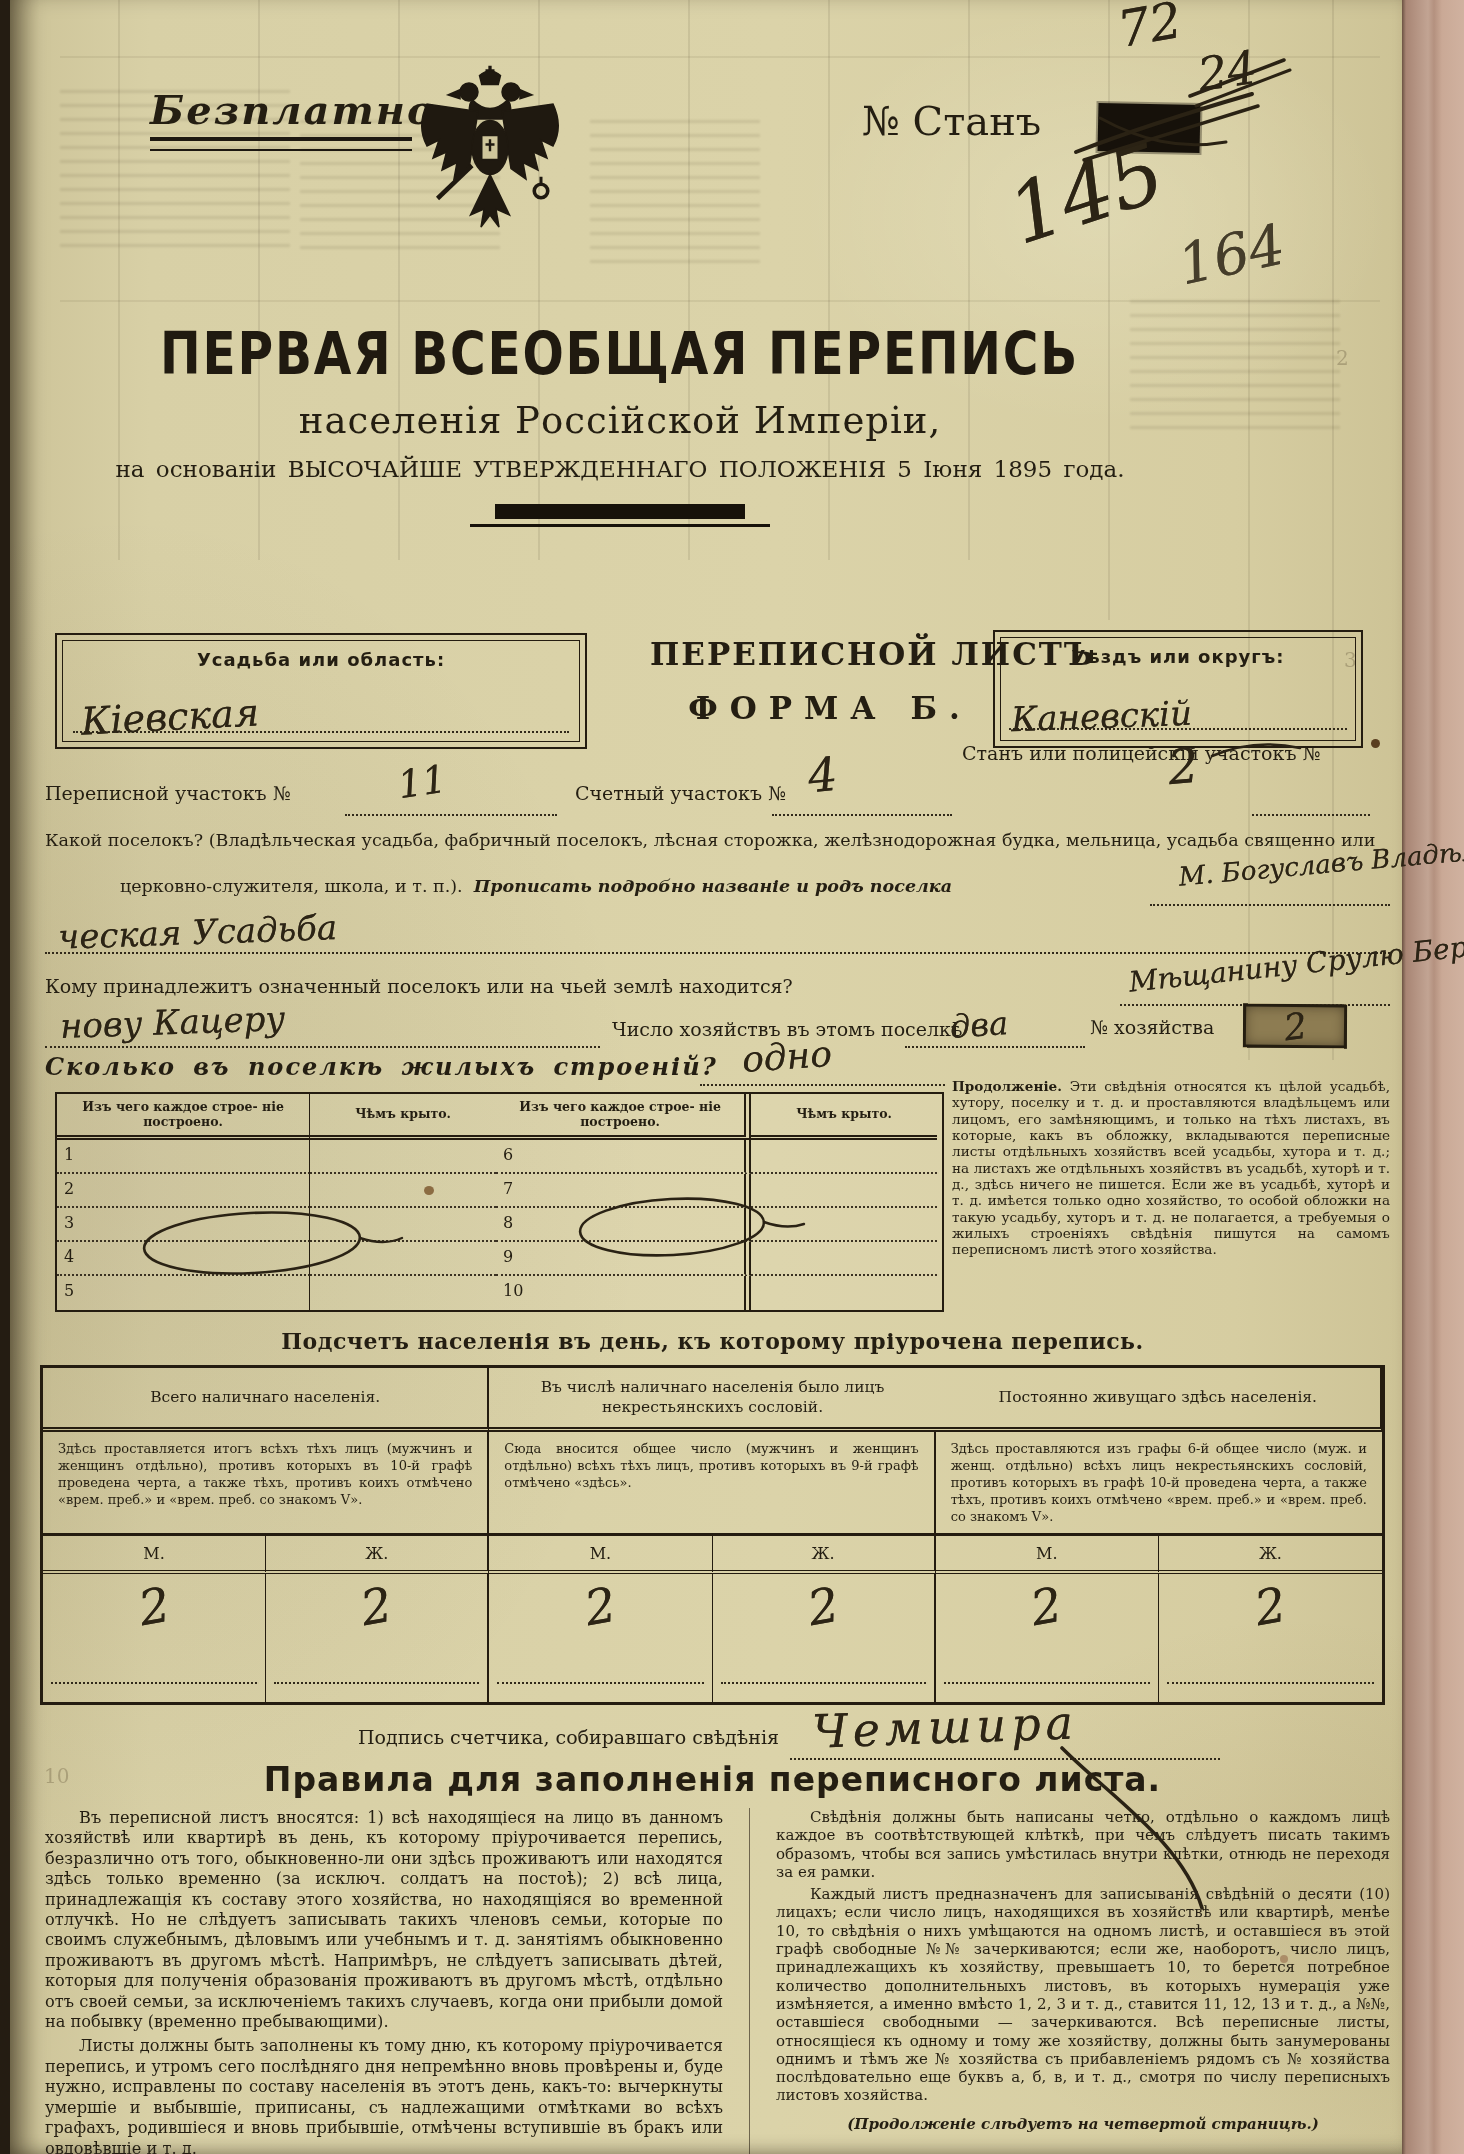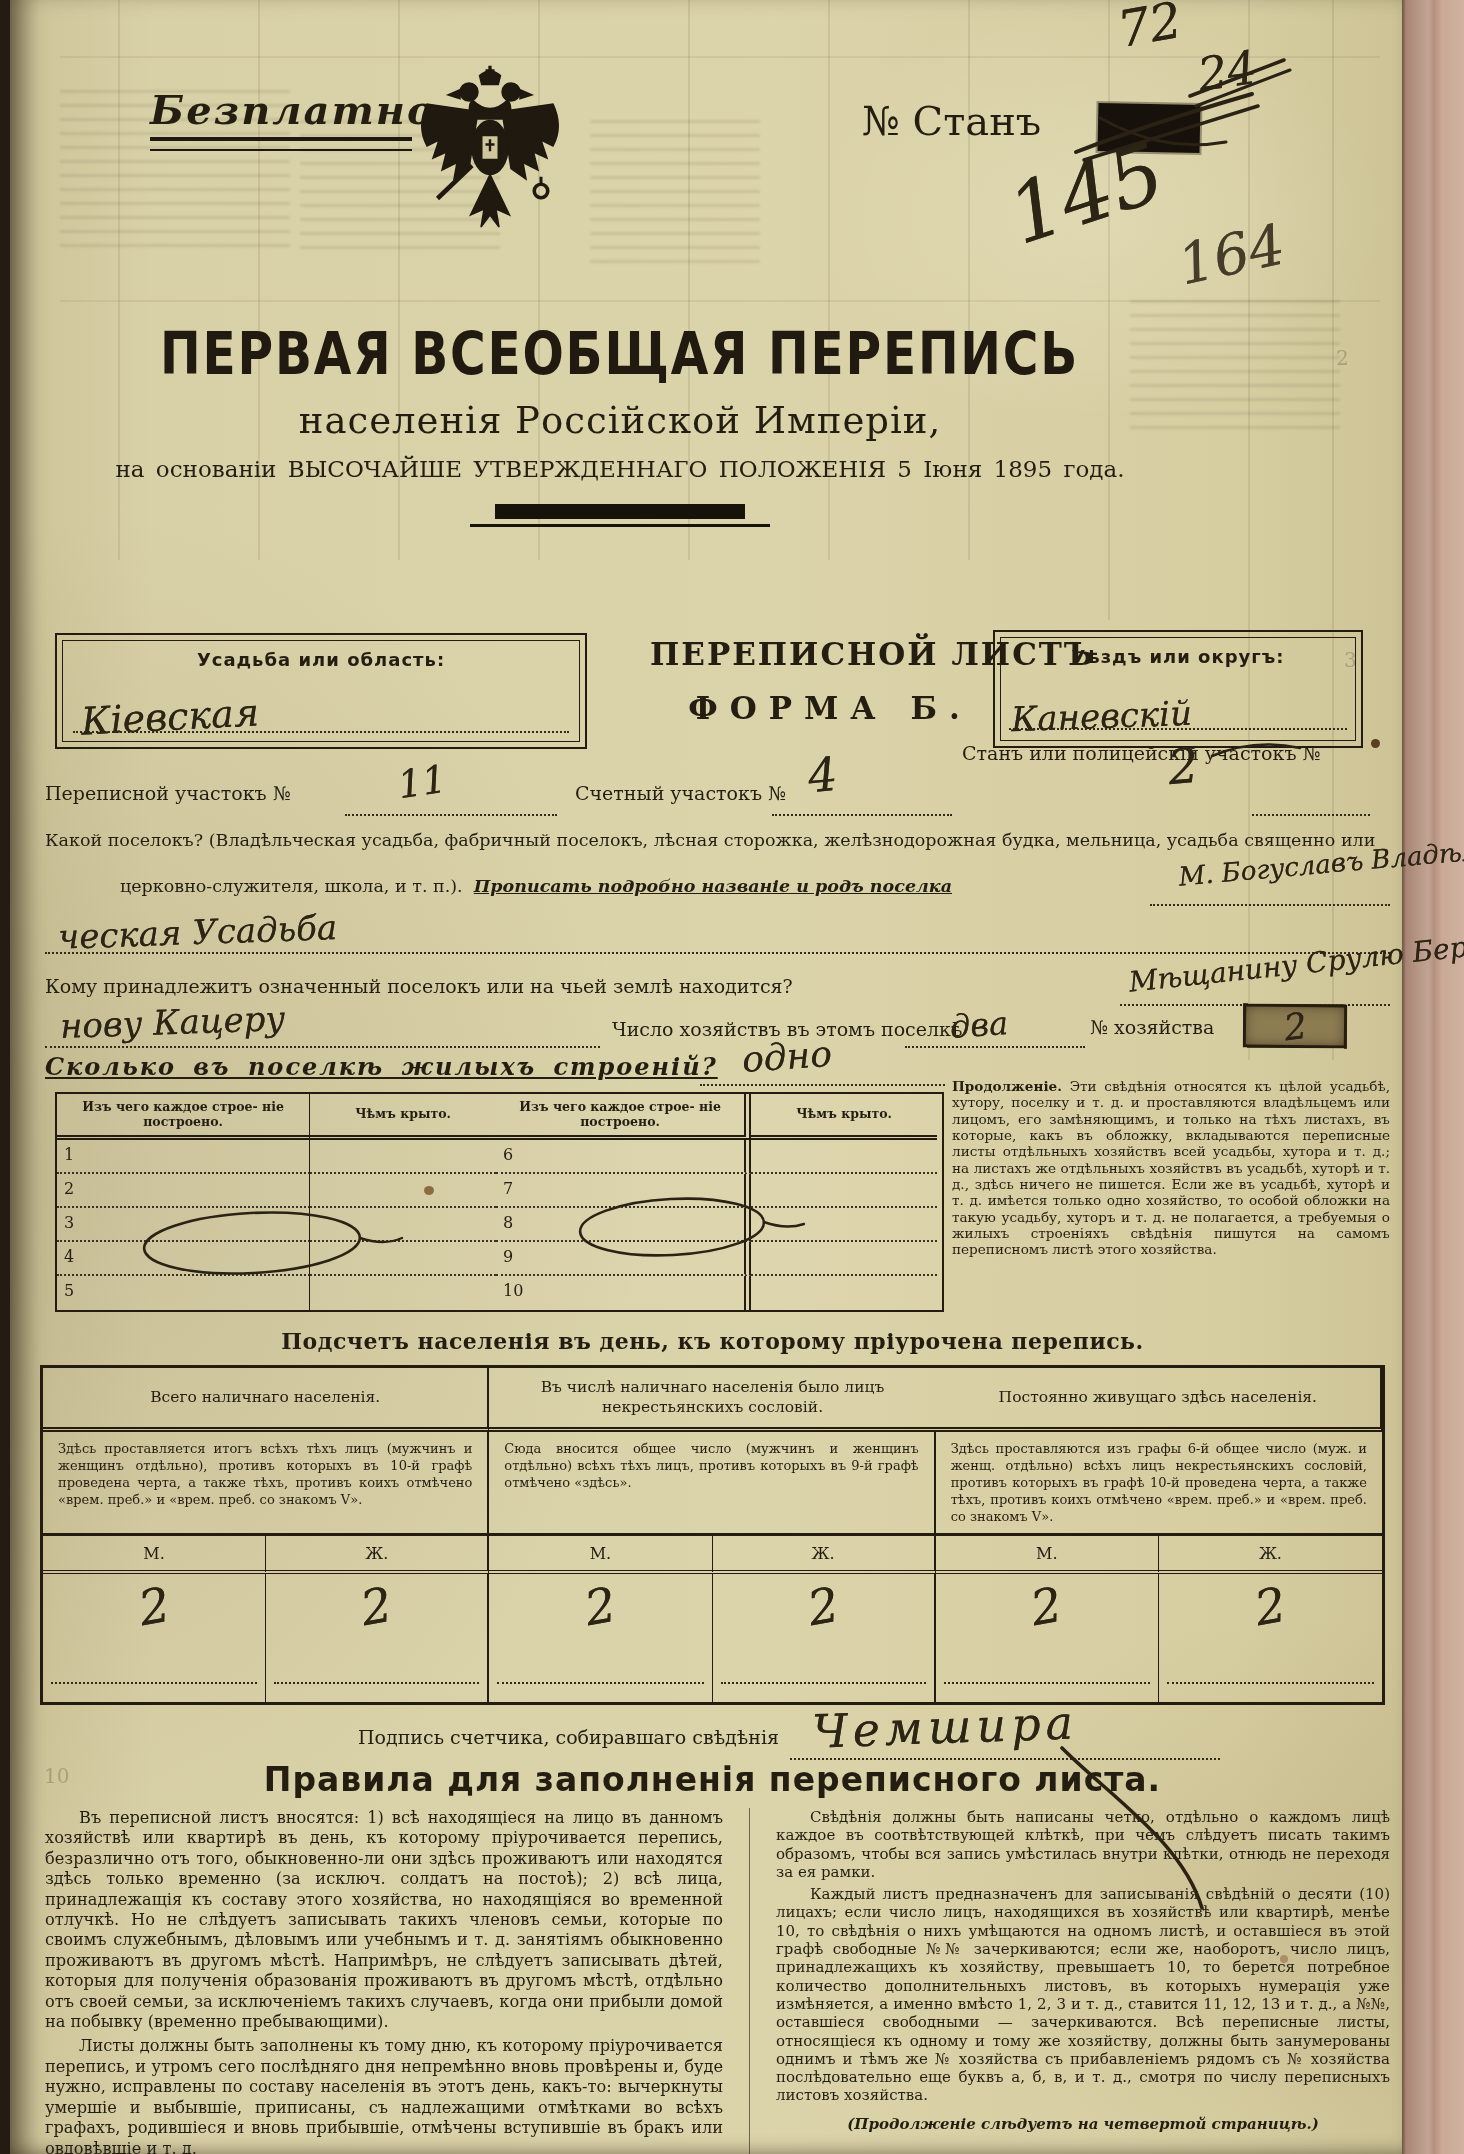--- a/index.html
+++ b/index.html
@@ -18,21 +18,21 @@
     background:linear-gradient(90deg,#6b5242 0px,#a88574 4px,#c2a493 26px,#b4917f 32px,#caa996 40px,#d0b2a0 100%);}
   
   .bleed-v{position:absolute;top:0;width:2px;background:rgba(60,48,25,.10);}
   .bleed-h{position:absolute;left:60px;width:1320px;height:2px;background:rgba(60,48,25,.08);}
   .bleed-num{position:absolute;color:#6f6244;opacity:.38;font-size:20px;font-family:"DejaVu Serif",serif;}
   .bleed-smudge{position:absolute;opacity:.10;filter:blur(1px);
     background:repeating-linear-gradient(180deg,#3a2f18 0 3px,transparent 3px 14px);}
   
   .ser{font-family:"DejaVu Serif",serif;}
   .b{font-weight:bold;}
-  .i{font-style:italic;text-decoration:underline;}
+  .i{font-style:italic;}
   .dotted{border-bottom:2.5px dotted #31291a;height:0;}
   .hw{font-family:"DejaVu Serif",serif;font-style:italic;color:#2c2415;
       text-shadow:0 0 .6px rgba(44,36,21,.8);white-space:nowrap;}
   .spot{position:absolute;border-radius:50%;}
   
   .free{font-size:40px;font-weight:bold;font-style:italic;letter-spacing:2px;}
   .free-rule{height:8px;border-top:4.5px solid #1d1811;border-bottom:2px solid #1d1811;}
   .sheetno{font-size:40px;}
   .blackbox{position:absolute;background:#16110a;transform:rotate(1.2deg);
     box-shadow:0 0 0 2px rgba(22,17,10,.35);}

